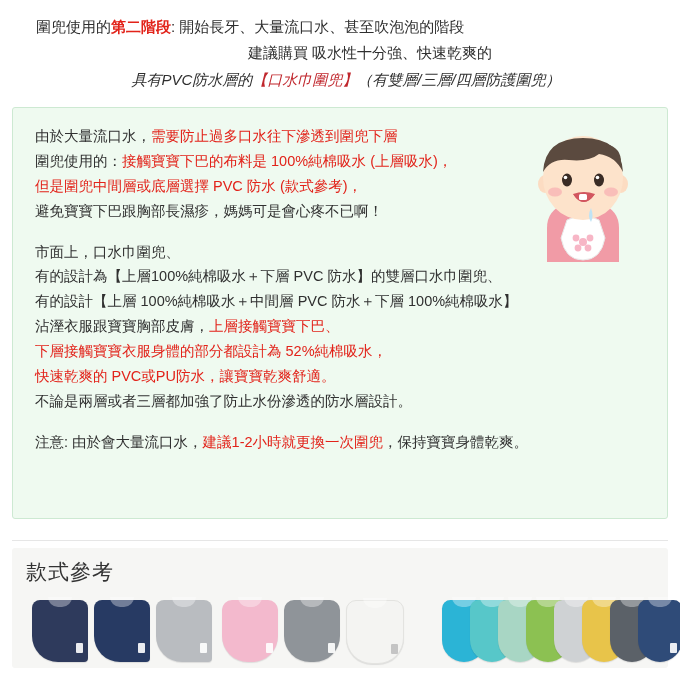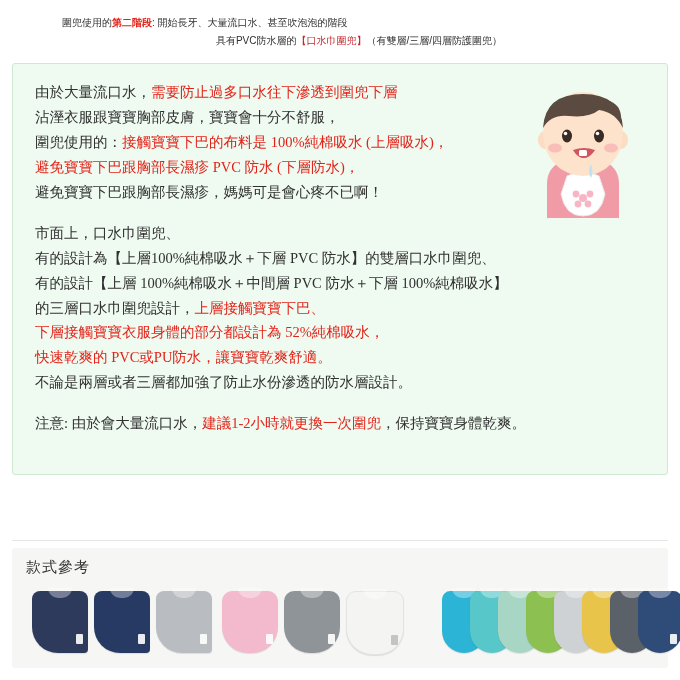--- a/index.html
+++ b/index.html
@@ -18,31 +18,30 @@
     position: relative;
     width: 680px;
     height: 680px;
     box-sizing: border-box;
   }
 
   
   .header {
     padding: 14px 18px 8px 18px;
     text-align: center;
-    font-size: 10px;
+    font-size: 15px;
     line-height: 1.75;
     color: #2f2f2f;
-    margin-left: 26px;
   }
   .header .line {
     white-space: nowrap;
   }
   .header .line.l1 { text-align: left; padding-left: 18px; }
   .header .line.l2 { text-align: center; padding-left: 60px; }
-  .header .line.l3 { text-align: center; padding-left: 12px; }
+  .header .line.l3 { text-align: center; padding-left: 12px; font-style: italic; }
   .hl-red {
     color: #e2231a;
     font-weight: bold;
   }
   .hl-bracket {
     color: #c0272d;
   }
 
   
   .panel {
@@ -53,21 +52,20 @@
     border-radius: 3px;
     height: 412px;
     box-sizing: border-box;
     padding: 16px 20px 10px 22px;
     font-size: 14.5px;
     line-height: 1.72;
     color: #303030;
   }
   .panel p {
     margin: 0;
-    font-family: Liberation Serif, serif;
   }
   .para { margin-bottom: 0 !important; }
   .gap { height: 16px; }
   .red { color: #e2231a; }
   .para-1 { max-width: 470px; }
 
   
   .baby {
     position: absolute;
     right: 24px;
@@ -82,21 +80,21 @@
     left: 12px;
     top: 548px;
     width: 656px;
     height: 120px;
     background: #f6f6f4;
     border-radius: 3px;
     box-sizing: border-box;
     padding: 10px 14px;
   }
   .styles-title {
-    font-size: 15px;
+    font-size: 21px;
     color: #333333;
     letter-spacing: 1px;
     margin-bottom: 6px;
   }
   .bib-row {
     position: relative;
     height: 76px;
   }
   .group {
     position: absolute;
@@ -152,20 +150,21 @@
 </style>
 </head>
 <body>
 
 <div class="page">
 
   <div class="header">
     <div class="line l1">
       <span>圍兜使用的</span><span class="hl-red">第二階段</span><span>: 開始長牙、大量流口水、甚至吹泡泡的階段</span>
     </div>
+    <div class="line l2">建議購買 吸水性十分強、快速乾爽的</div>
     <div class="line l3">
       <span>具有PVC防水層的</span><span class="hl-bracket">【口水巾圍兜】</span><span>（有雙層/三層/四層防護圍兜）</span>
     </div>
   </div>
 
   <div class="panel">
 
     <div class="baby">
       <svg viewBox="0 0 120 140" width="120" height="140" xmlns="http://www.w3.org/2000/svg">
 
@@ -202,36 +201,35 @@
         <rect x="56" y="70" width="8" height="6" rx="1.5" fill="#ffffff"></rect>
 
         <path d="M68 84 q3 8 0 14 q-4 -6 0 -14 z" fill="#bfe3f5"></path>
       </svg>
     </div>
 
     <div class="para para-1">
       <p>
         <span>由於大量流口水，</span><span class="red">需要防止過多口水往下滲透到圍兜下層</span>
       </p>
-      <p>沾溼衣服跟寶寶胸部皮膚，寶寶會十分不舒服，</p>
       <p>
         <span>圍兜使用的：</span><span class="red">接觸寶寶下巴的布料是 100%純棉吸水 (上層吸水)，</span>
       </p>
-      <p class="red">避免寶寶下巴跟胸部長濕疹 PVC 防水 (下層防水)，</p>
+      <p class="red">但是圍兜中間層或底層選擇 PVC 防水 (款式參考)，</p>
       <p>避免寶寶下巴跟胸部長濕疹，媽媽可是會心疼不已啊！</p>
     </div>
 
     <div class="gap"></div>
 
     <div class="para">
       <p>市面上，口水巾圍兜、</p>
       <p>有的設計為【上層100%純棉吸水＋下層 PVC 防水】的雙層口水巾圍兜、</p>
       <p>有的設計【上層 100%純棉吸水＋中間層 PVC 防水＋下層 100%純棉吸水】</p>
       <p>
-        <span>的三層口水巾圍兜設計，</span><span class="red">上層接觸寶寶下巴、</span>
+        <span>沾溼衣服跟寶寶胸部皮膚，</span><span class="red">上層接觸寶寶下巴、</span>
       </p>
       <p class="red">下層接觸寶寶衣服身體的部分都設計為 52%純棉吸水，</p>
       <p class="red">快速乾爽的 PVC或PU防水，讓寶寶乾爽舒適。</p>
       <p>不論是兩層或者三層都加強了防止水份滲透的防水層設計。</p>
     </div>
 
     <div class="gap"></div>
 
     <div class="para">
       <p>

